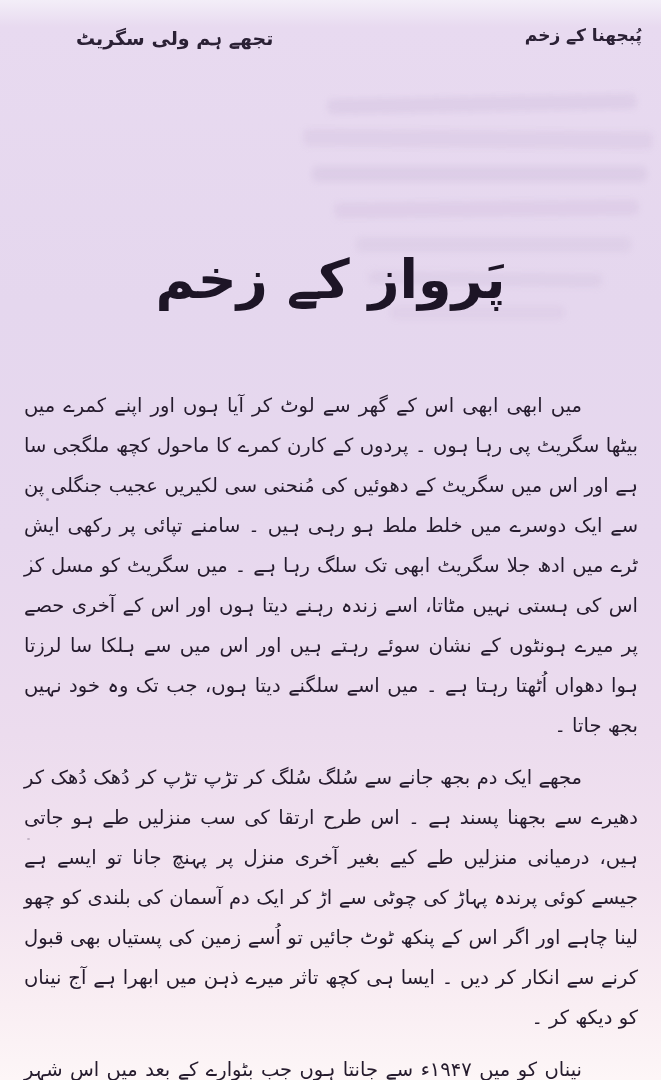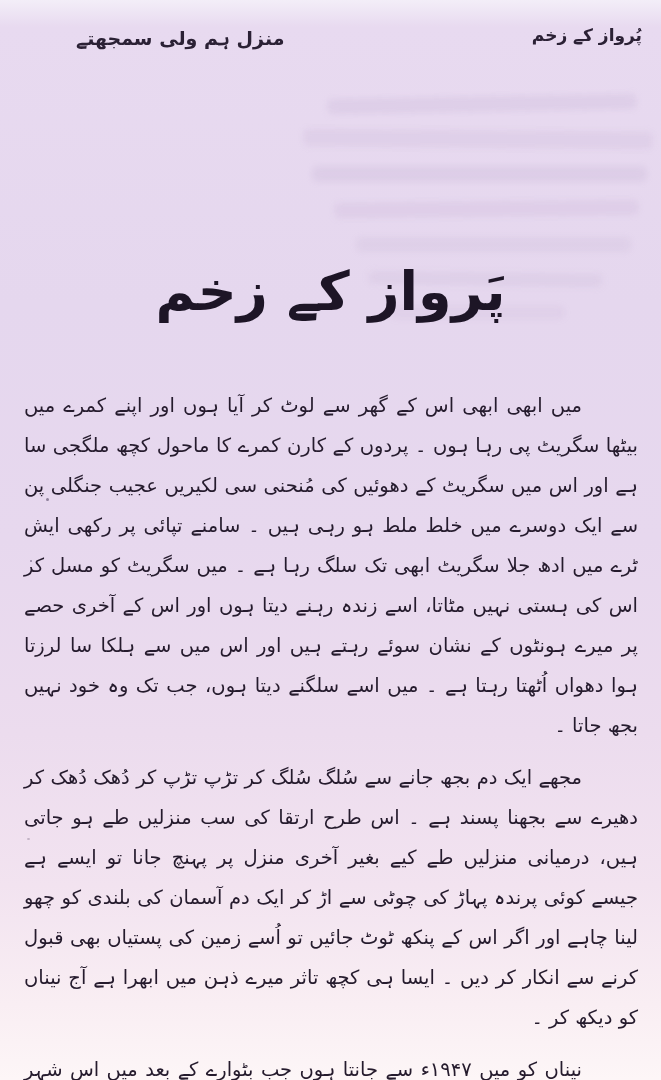--- a/index.html
+++ b/index.html
@@ -44,21 +44,21 @@
     font-weight: bold;
     color: #2b2135;
     white-space: nowrap;
   }
   .running-head.left  { top: 27px; left: 76px;  font-size: 19px; }
   .running-head.right { top: 25px; right: 19px; font-size: 17px; }
 
   .chapter-title {
     position: absolute;
     top: 248px; left: 0; right: 0;
-    margin: 12px;
+    margin: 0;
     text-align: center;
     font-size: 54px;
     font-weight: bold;
     letter-spacing: 1px;
     color: #1d1526;
   }
 
   .body-text {
     position: absolute;
     top: 386px; right: 23px; left: 24px;
@@ -83,22 +83,22 @@
   <div class="ghost g3"></div>
   <div class="ghost g4"></div>
   <div class="ghost g5"></div>
   <div class="ghost g6"></div>
   <div class="ghost g7"></div>
 
   <div class="speck s1"></div>
   <div class="speck s2"></div>
   <div class="speck s3"></div>
 
-  <span class="running-head left">منزل ہم ولی سمجھتے</span>
-  <span class="running-head right">پُرواز کے زخم</span>
+  <span class="running-head left">تجھے ہم ولی سگریٹ</span>
+  <span class="running-head right">پُبجھنا کے زخم</span>
 
   <h1 class="chapter-title">پَرواز کے زخم</h1>
 
   <main class="body-text">
     <p>میں ابھی ابھی اس کے گھر سے لوٹ کر آیا ہوں اور اپنے کمرے میں بیٹھا سگریٹ پی رہا ہوں ۔ پردوں کے کارن کمرے کا ماحول کچھ ملگجی سا ہے اور اس میں سگریٹ کے دھوئیں کی مُنحنی سی لکیریں عجیب جنگلی پن سے ایک دوسرے میں خلط ملط ہو رہی ہیں ۔ سامنے تپائی پر رکھی ایش ٹرے میں ادھ جلا سگریٹ ابھی تک سلگ رہا ہے ۔ میں سگریٹ کو مسل کر اس کی ہستی نہیں مٹاتا، اسے زندہ رہنے دیتا ہوں اور اس کے آخری حصے پر میرے ہونٹوں کے نشان سوئے رہتے ہیں اور اس میں سے ہلکا سا لرزتا ہوا دھواں اُٹھتا رہتا ہے ۔ میں اسے سلگنے دیتا ہوں، جب تک وہ خود نہیں بجھ جاتا ۔</p>
     <p>مجھے ایک دم بجھ جانے سے سُلگ سُلگ کر تڑپ تڑپ کر دُھک دُھک کر دھیرے سے بجھنا پسند ہے ۔ اس طرح ارتقا کی سب منزلیں طے ہو جاتی ہیں، درمیانی منزلیں طے کیے بغیر آخری منزل پر پہنچ جانا تو ایسے ہے جیسے کوئی پرندہ پہاڑ کی چوٹی سے اڑ کر ایک دم آسمان کی بلندی کو چھو لینا چاہے اور اگر اس کے پنکھ ٹوٹ جائیں تو اُسے زمین کی پستیاں بھی قبول کرنے سے انکار کر دیں ۔ ایسا ہی کچھ تاثر میرے ذہن میں ابھرا ہے آج نیناں کو دیکھ کر ۔</p>
     <p>نیناں کو میں ۱۹۴۷ء سے جانتا ہوں جب بٹوارے کے بعد میں اس شہر میں آیا تھا ۔ ان دنوں وہ دسویں جماعت میں پڑھتی تھی اب بی ۔ اے کر چکی ہے ۔</p>
 
   </main>
 

